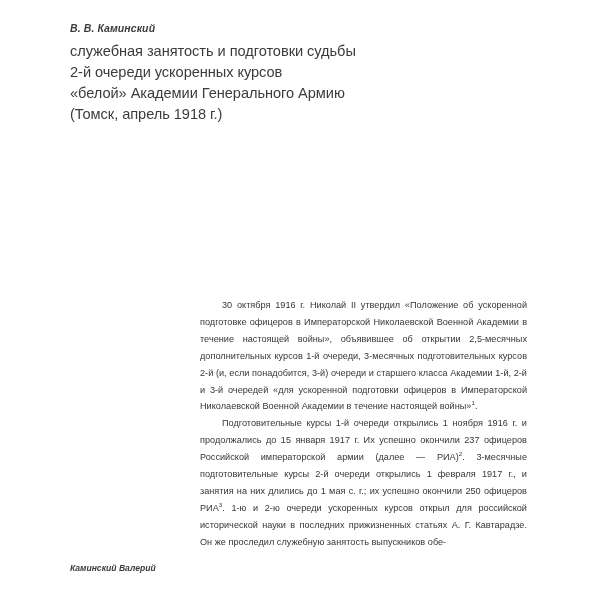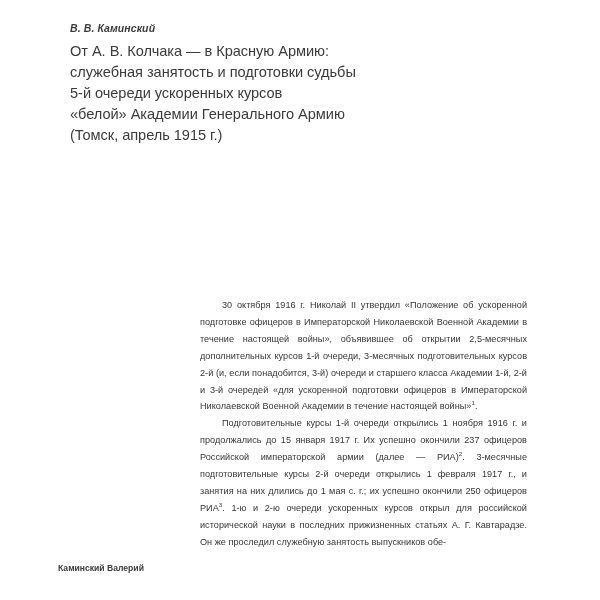--- a/index.html
+++ b/index.html
@@ -77,43 +77,43 @@
   }
   sup {
     font-size: 6.2px;
     vertical-align: super;
     line-height: 0;
   }
 
   
   .bio {
     position: absolute;
-    left: 58px;
+    left: 70px;
     top: 561px;
     width: 120px;
     font-size: 8.6px;
     font-weight: bold;
+    font-style: italic;
     line-height: 14.6px;
     color: #3c3c3c;
   }
   .bio-line { white-space: nowrap; }
 </style>
 </head>
 <body>
 
 <div class="page">
 
   <div class="byline">В. В. Каминский</div>
 
   <div class="title-block">
-    <div class="title-line">От А. В. Колчака — в Красную Армию:</div>
     <div class="title-line">служебная занятость и подготовки судьбы</div>
-    <div class="title-line">5-й очереди ускоренных курсов</div>
+    <div class="title-line">2-й очереди ускоренных курсов</div>
     <div class="title-line">«белой» Академии Генерального Армию</div>
-    <div class="title-line">(Томск, апрель 1915 г.)</div>
+    <div class="title-line">(Томск, апрель 1918 г.)</div>
   </div>
 
   <div class="body-col">
 
     <p class="para"><span class="indent"></span><span>30 октября 1916 г. Николай II утвердил «Положение об ускоренной подготовке офицеров в Императорской Николаевской Военной Академии в течение настоящей войны», объявившее об открытии 2,5-месячных дополнительных курсов 1-й очереди, 3-месячных подготовительных курсов 2-й (и, если понадобится, 3-й) очереди и старшего класса Академии 1-й, 2-й и 3-й очередей «для ускоренной подготовки офицеров в Императорской Николаевской Военной Академии в течение настоящей войны»</span><sup>1</sup><span>.</span></p>
 
     <p class="para"><span class="indent"></span><span>Подготовительные курсы 1-й очереди открылись 1 ноября 1916 г. и продолжались до 15 января 1917 г. Их успешно окончили 237 офицеров Российской императорской армии (далее — РИА)</span><sup>2</sup><span>. 3-месячные подготовительные курсы 2-й очереди открылись 1 февраля 1917 г., и занятия на них длились до 1 мая с. г.; их успешно окончили 250 офицеров РИА</span><sup>3</sup><span>. 1-ю и 2-ю очереди ускоренных курсов открыл для российской исторической науки в последних прижизненных статьях А. Г. Кавтарадзе. Он же проследил служебную занятость выпускников обе-</span></p>
 
   </div>
 

